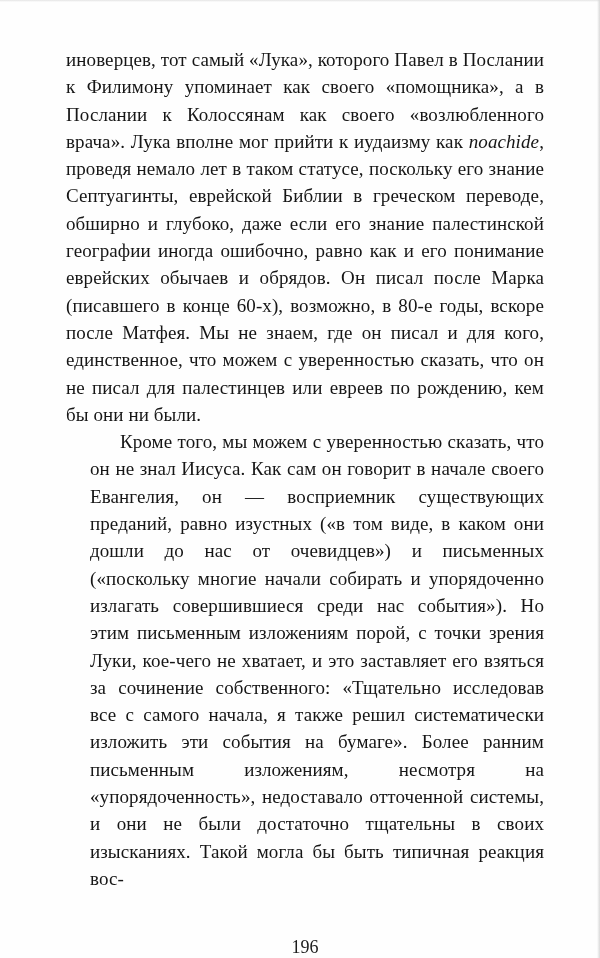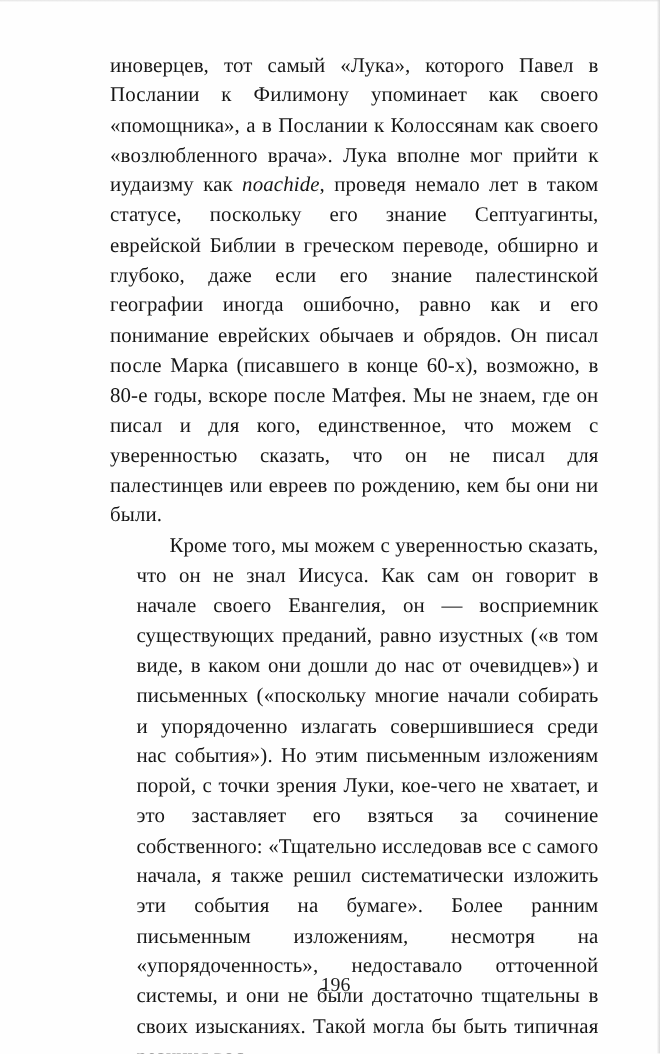--- a/index.html
+++ b/index.html
@@ -9,21 +9,21 @@
   }
   .page {
     position: relative;
     width: 600px;
     height: 958px;
     margin: 0 auto;
     background: #fefefe;
     color: #161616;
     font-family: "Liberation Serif", "DejaVu Serif", serif;
     box-sizing: border-box;
-    padding: 46px 56px 0 100px;
+    padding: 46px 56px 0 66px;
     overflow: hidden;
   }
   
   .page::after {
     content: "";
     position: absolute;
     top: 0; right: 0;
     width: 3px; height: 100%;
     background: linear-gradient(to left, #d9d9d9, rgba(255,255,255,0));
     pointer-events: none;
@@ -50,21 +50,21 @@
     text-indent: 30px;
     margin-left: 24px;
   }
   .latin-term {
     font-style: italic;
   }
   .page-number {
     position: absolute;
     left: 66px;
     right: 56px;
-    top: 885px;
+    top: 937px;
     text-align: center;
     font-size: 18px;
     color: #1c1c1c;
   }
 </style>
 </head>
 <body>
 
 <div class="page">
   <div class="text-column">

